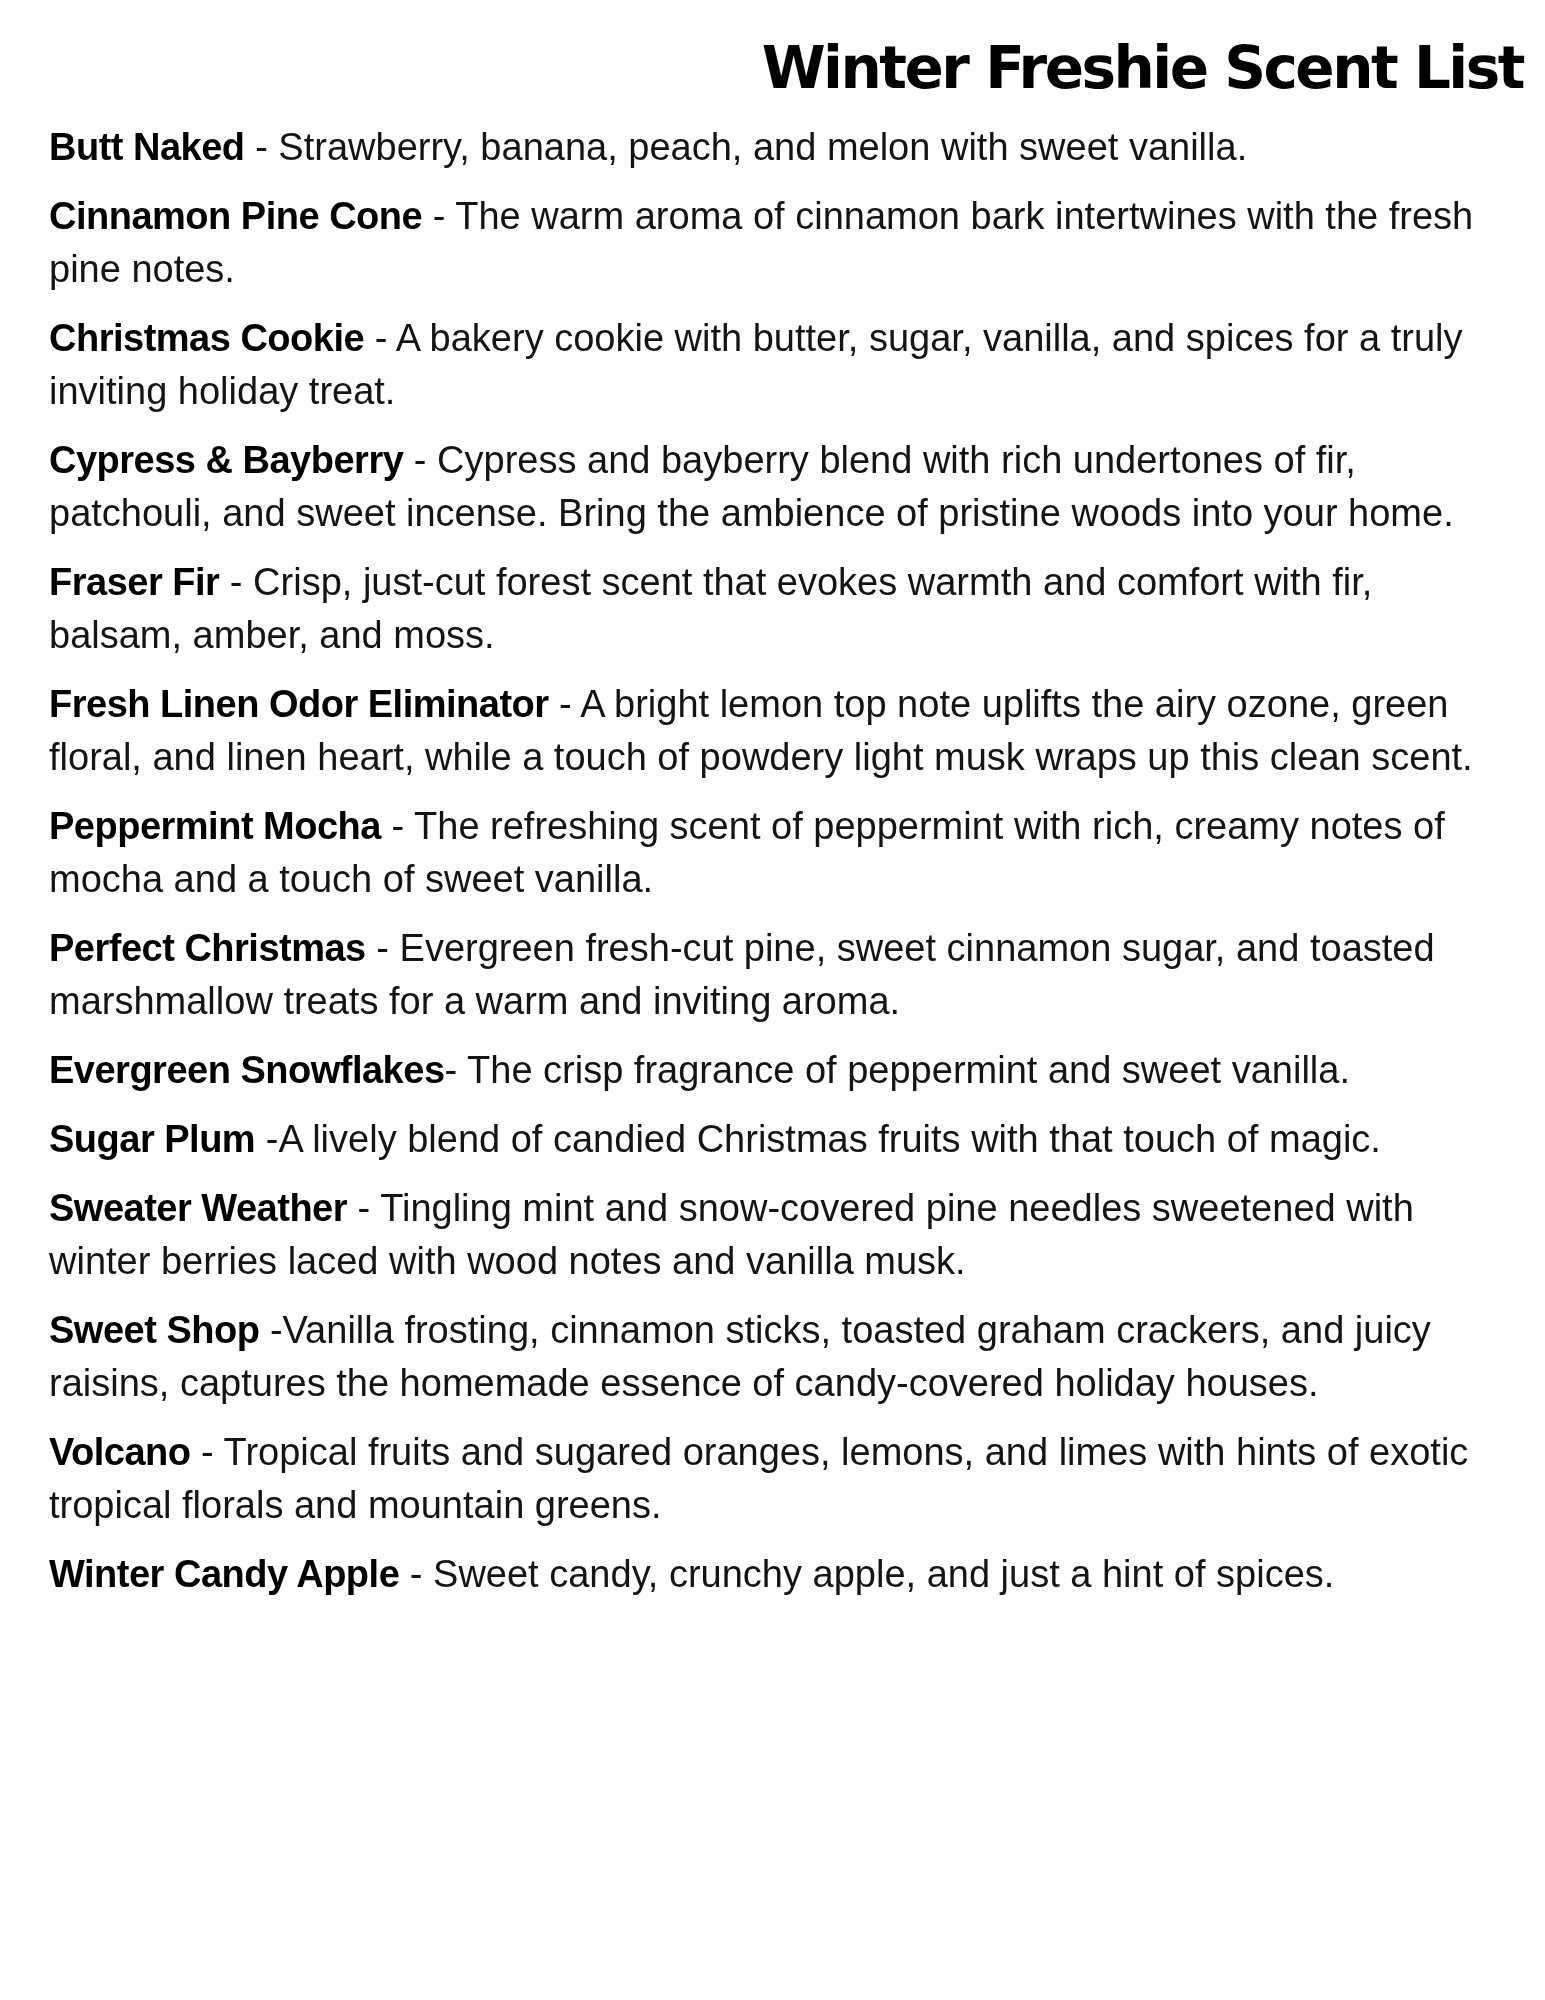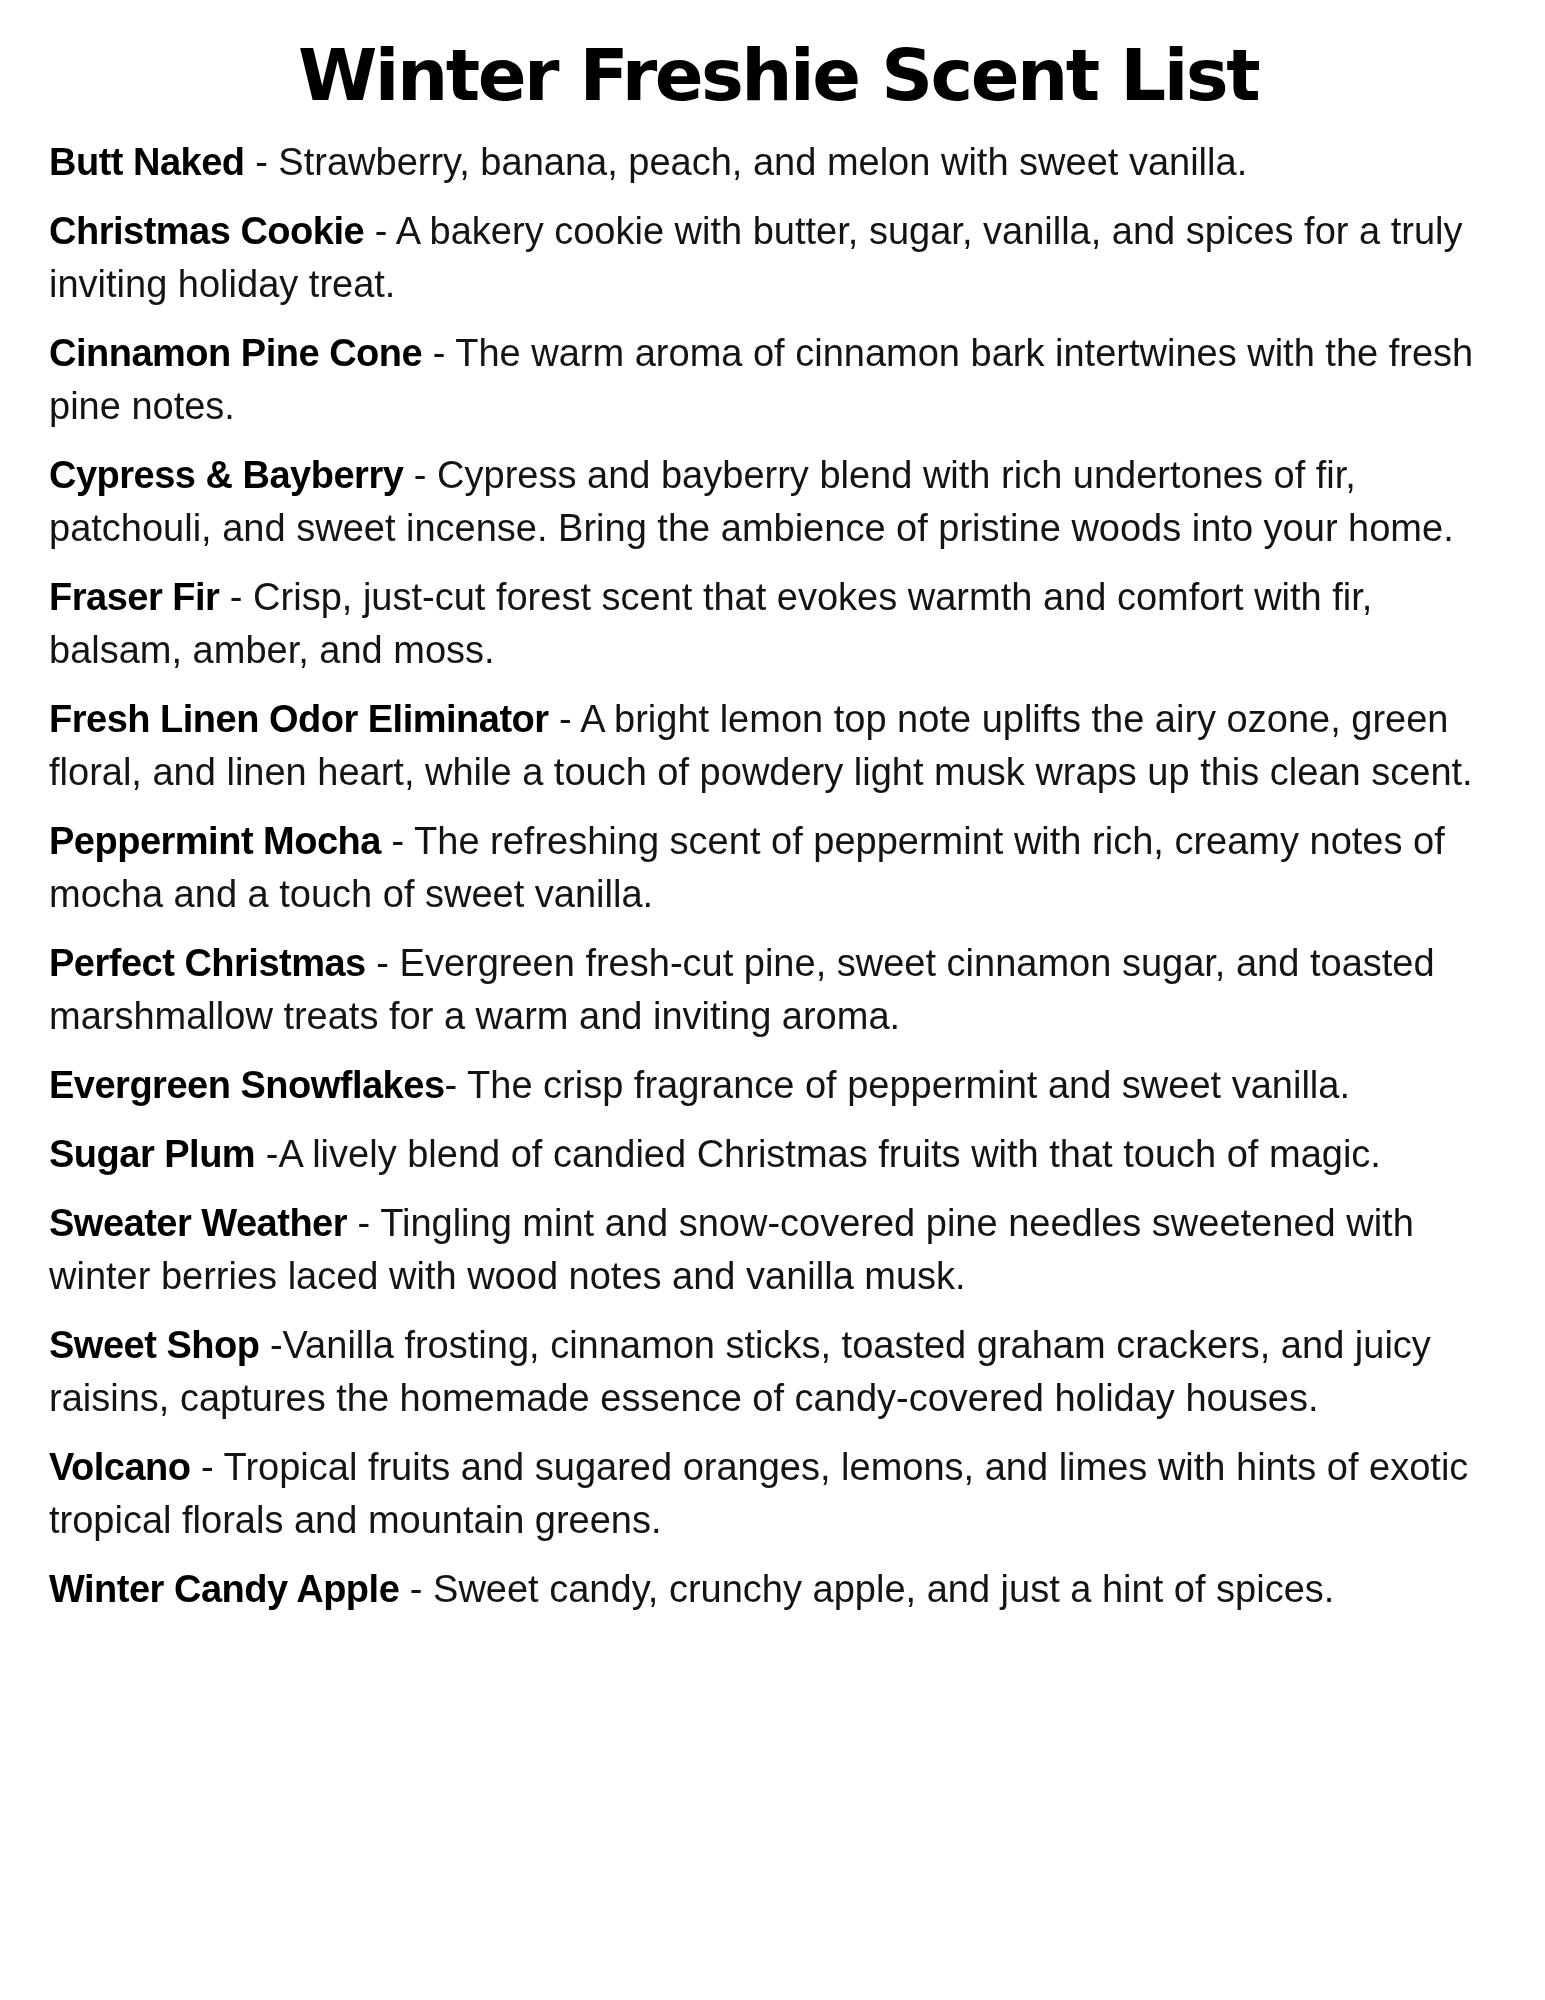--- a/index.html
+++ b/index.html
@@ -17,24 +17,24 @@
   .page {
     box-sizing: border-box;
     width: 1545px;
     height: 2000px;
     padding: 0 22px 0 33px;
     background: #ffffff;
   }
   .doc-title {
     font-family: "DejaVu Sans", sans-serif;
     font-weight: 800;
-    font-size: 72px;
+    font-size: 58px;
     line-height: 1.05;
     letter-spacing: -2.5px;
-    text-align: center;
+    text-align: right;
     color: #000000;
     margin: 38px 0 22px 0;
   }
   .scent-list {
     font-size: 38px;
     line-height: 53px;
     color: #141414;
   }
   .entry {
     margin: 16px;
@@ -46,22 +46,22 @@
     letter-spacing: -0.5px;
   }
 </style>
 </head>
 <body>
 
 <div class="page">
   <h1 class="doc-title">Winter Freshie Scent List</h1>
   <div class="scent-list" id="scent-list">
       <p class="entry"><strong>Butt Naked</strong><span> - </span><span>Strawberry, banana, peach, and melon with sweet vanilla.</span></p>
+      <p class="entry"><strong>Cinnamon Pine Cone</strong><span> - </span><span>The warm aroma of cinnamon bark intertwines with the fresh pine notes.</span></p>
       <p class="entry"><strong>Christmas Cookie</strong><span> - </span><span>A bakery cookie with butter, sugar, vanilla, and spices for a truly inviting holiday treat.</span></p>
-      <p class="entry"><strong>Cinnamon Pine Cone</strong><span> - </span><span>The warm aroma of cinnamon bark intertwines with the fresh pine notes.</span></p>
       <p class="entry"><strong>Cypress &amp; Bayberry</strong><span> - </span><span>Cypress and bayberry blend with rich undertones of fir, patchouli, and sweet incense. Bring the ambience of pristine woods into your home.</span></p>
       <p class="entry"><strong>Fraser Fir</strong><span> - </span><span>Crisp, just-cut forest scent that evokes warmth and comfort with fir, balsam, amber, and moss.</span></p>
       <p class="entry"><strong>Fresh Linen Odor Eliminator</strong><span> - </span><span>A bright lemon top note uplifts the airy ozone, green floral, and linen heart, while a touch of powdery light musk wraps up this clean scent.</span></p>
       <p class="entry"><strong>Peppermint Mocha</strong><span> - </span><span>The refreshing scent of peppermint with rich, creamy notes of mocha and a touch of sweet vanilla.</span></p>
       <p class="entry"><strong>Perfect Christmas</strong><span> - </span><span>Evergreen fresh-cut pine, sweet cinnamon sugar, and toasted marshmallow treats for a warm and inviting aroma.</span></p>
       <p class="entry"><strong>Evergreen Snowflakes</strong><span>- </span><span>The crisp fragrance of peppermint and sweet vanilla.</span></p>
       <p class="entry"><strong>Sugar Plum</strong><span> -</span><span>A lively blend of candied Christmas fruits with that touch of magic.</span></p>
       <p class="entry"><strong>Sweater Weather</strong><span> - </span><span>Tingling mint and snow-covered pine needles sweetened with winter berries laced with wood notes and vanilla musk.</span></p>
       <p class="entry"><strong>Sweet Shop</strong><span> -</span><span>Vanilla frosting, cinnamon sticks, toasted graham crackers, and juicy raisins, captures the homemade essence of candy-covered holiday houses.</span></p>
       <p class="entry"><strong>Volcano</strong><span> - </span><span>Tropical fruits and sugared oranges, lemons, and limes with hints of exotic tropical florals and mountain greens.</span></p>

